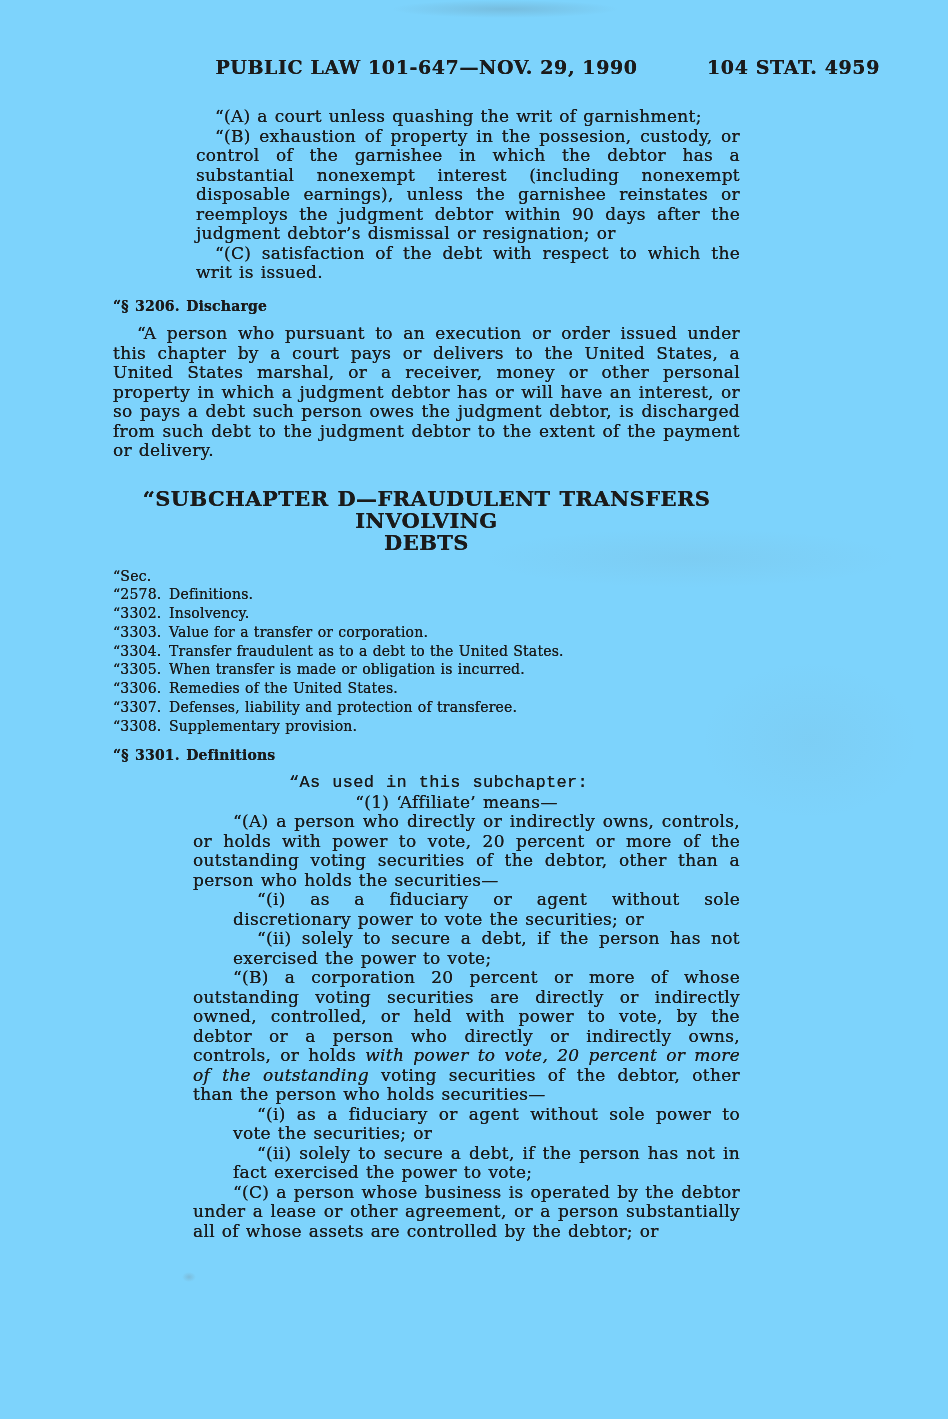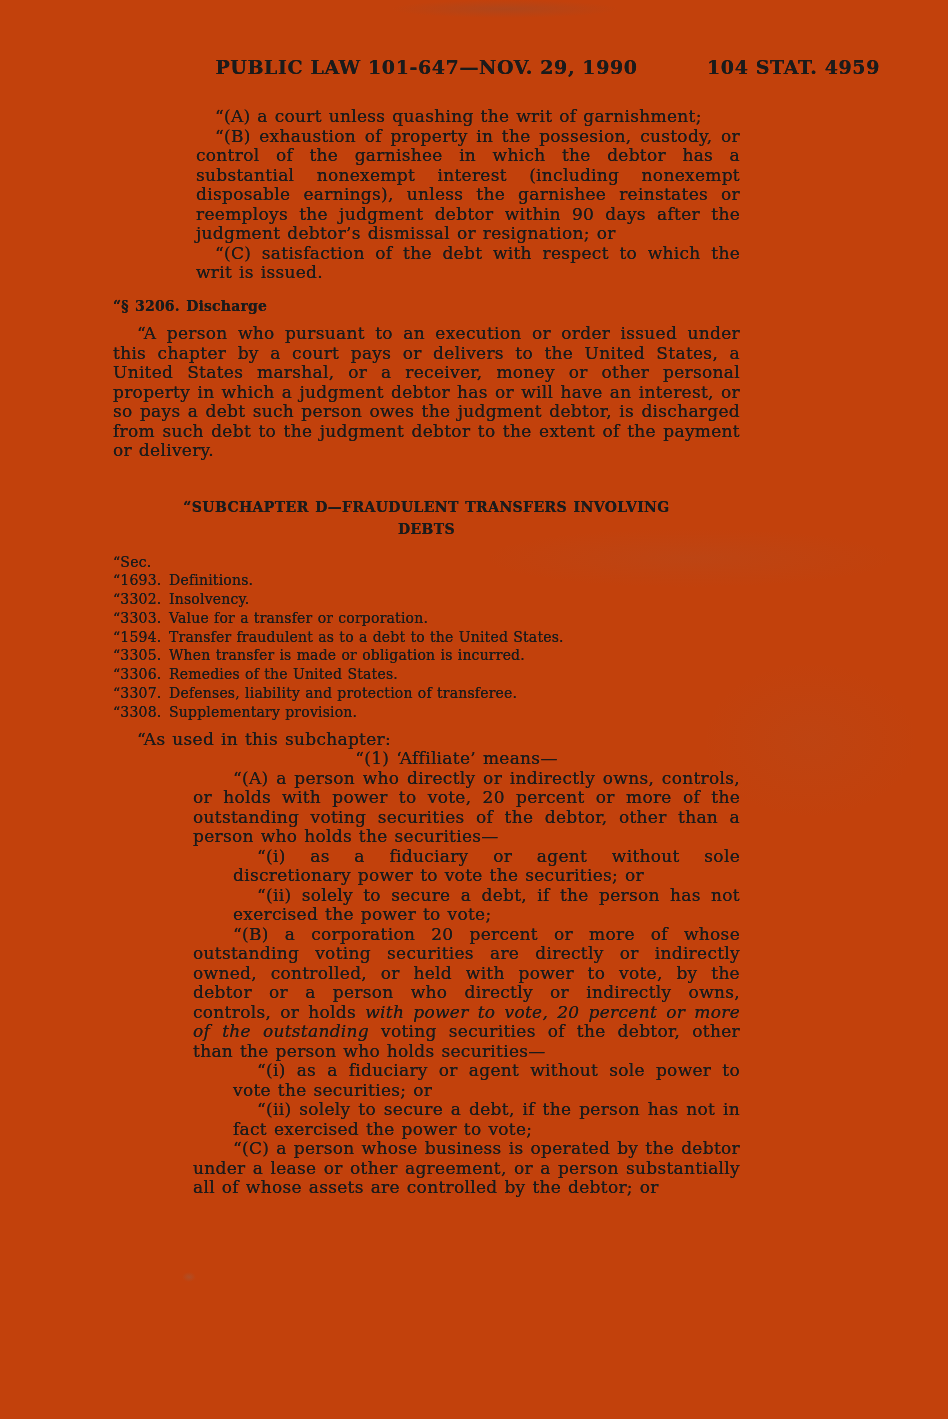--- a/index.html
+++ b/index.html
@@ -1,20 +1,20 @@
 <!DOCTYPE html>
 <html><head>
 <meta charset="utf-8">
 <style>
   html, body { margin: 0; padding: 0; background: #ffffff; }
   .page {
     position: relative;
     width: 948px;
     height: 1419px;
-    background: #c2410c;
+    background: #7dd3fc;
     overflow: hidden;
     font-family: "DejaVu Serif", "Liberation Serif", serif;
     color: #1b1b1b;
   }
   
   .smudge { position: absolute; pointer-events: none; }
   .smudge-top {
     left: 390px; top: 0; width: 230px; height: 18px;
     background: radial-gradient(ellipse at center, rgba(90,90,90,0.18), rgba(90,90,90,0) 70%);
   }
@@ -69,43 +69,43 @@
     margin: 0;
     font-weight: bold;
     font-size: 14px;
     letter-spacing: 0.2px;
     text-align: left;
   }
   .h-3206 { margin-top: 14px; }
   .p-3206 { margin-top: 8px; text-indent: 24px; }
 
   .subchapter-heading {
-    margin-top: 35px;
+    margin-top: 27px;
     font-weight: bold;
-    font-size: 14px;
+    font-size: 21px;
     line-height: 22px;
     text-align: center;
     letter-spacing: 0.4px;
   }
 
   .toc {
     margin-top: 13px;
     font-size: 14px;
     line-height: 18.8px;
     letter-spacing: 0.2px;
     word-spacing: 0.5px;
     text-align: left;
   }
   .toc-label { margin: 0; }
   .toc-entry { display: flex; margin: 0; }
   .toc-num { flex: 0 0 56px; }
   .toc-title { flex: 1 1 auto; }
 
   .h-3301 { margin-top: 10px; }
-  .p-intro { margin-top: 8px; text-indent: 24px; text-align: left; }
+  .p-intro { margin-top: 8px; text-indent: 24px; text-align: center; font-family: Liberation Mono, monospace; }
   .lvl-1    { margin-left: 60px; width: 567px; text-align: center; }
   .lvl-2    { margin-left: 80px; width: 547px; text-indent: 40px; }
   .lvl-3    { margin-left: 120px; width: 507px; text-indent: 24px; }
   .run-italic { font-style: italic; }
 </style>
 </head>
 <body>
 
 <div class="page">
 
@@ -126,53 +126,54 @@
     <p class="para lvl-quote">“(C) satisfaction of the debt with respect to which the writ is issued.</p>
 
     <p class="para sec-heading h-3206">“§ 3206. Discharge</p>
     <p class="para p-3206">“A person who pursuant to an execution or order issued under this chapter by a court pays or delivers to the United States, a United States marshal, or a receiver, money or other personal property in which a judgment debtor has or will have an interest, or so pays a debt such person owes the judgment debtor, is discharged from such debt to the judgment debtor to the extent of the payment or delivery.</p>
 
     <p class="para subchapter-heading"><span>“SUBCHAPTER D—FRAUDULENT TRANSFERS INVOLVING</span><br><span>DEBTS</span></p>
 
     <div class="toc">
       <p class="para toc-label">“Sec.</p>
       <p class="para toc-entry">
-          <span class="toc-num">“1693.</span>
+          <span class="toc-num">“2578.</span>
           <span class="toc-title">Definitions.</span>
         </p>
       <p class="para toc-entry">
           <span class="toc-num">“3302.</span>
           <span class="toc-title">Insolvency.</span>
         </p>
       <p class="para toc-entry">
           <span class="toc-num">“3303.</span>
           <span class="toc-title">Value for a transfer or corporation.</span>
         </p>
       <p class="para toc-entry">
-          <span class="toc-num">“1594.</span>
+          <span class="toc-num">“3304.</span>
           <span class="toc-title">Transfer fraudulent as to a debt to the United States.</span>
         </p>
       <p class="para toc-entry">
           <span class="toc-num">“3305.</span>
           <span class="toc-title">When transfer is made or obligation is incurred.</span>
         </p>
       <p class="para toc-entry">
           <span class="toc-num">“3306.</span>
           <span class="toc-title">Remedies of the United States.</span>
         </p>
       <p class="para toc-entry">
           <span class="toc-num">“3307.</span>
           <span class="toc-title">Defenses, liability and protection of transferee.</span>
         </p>
       <p class="para toc-entry">
           <span class="toc-num">“3308.</span>
           <span class="toc-title">Supplementary provision.</span>
         </p>
     </div>
 
+    <p class="para sec-heading h-3301">“§ 3301. Definitions</p>
     <p class="para p-intro">“As used in this subchapter:</p>
     <p class="para lvl-1">“(1) ‘Affiliate’ means—</p>
 
     <p class="para lvl-2">“(A) a person who directly or indirectly owns, controls, or holds with power to vote, 20 percent or more of the outstanding voting securities of the debtor, other than a person who holds the securities—</p>
     <p class="para lvl-3">“(i) as a fiduciary or agent without sole discretionary power to vote the securities; or</p>
     <p class="para lvl-3">“(ii) solely to secure a debt, if the person has not exercised the power to vote;</p>
 
     <p class="para lvl-2"><span>“(B) a corporation 20 percent or more of whose outstanding voting securities are directly or indirectly owned, controlled, or held with power to vote, by the debtor or a person who directly or indirectly owns, controls, or holds </span><span class="run-italic">with power to vote, 20 percent or more of the outstanding </span><span>voting securities of the debtor, other than the person who holds securities—</span></p>
     <p class="para lvl-3">“(i) as a fiduciary or agent without sole power to vote the securities; or</p>
     <p class="para lvl-3">“(ii) solely to secure a debt, if the person has not in fact exercised the power to vote;</p>

